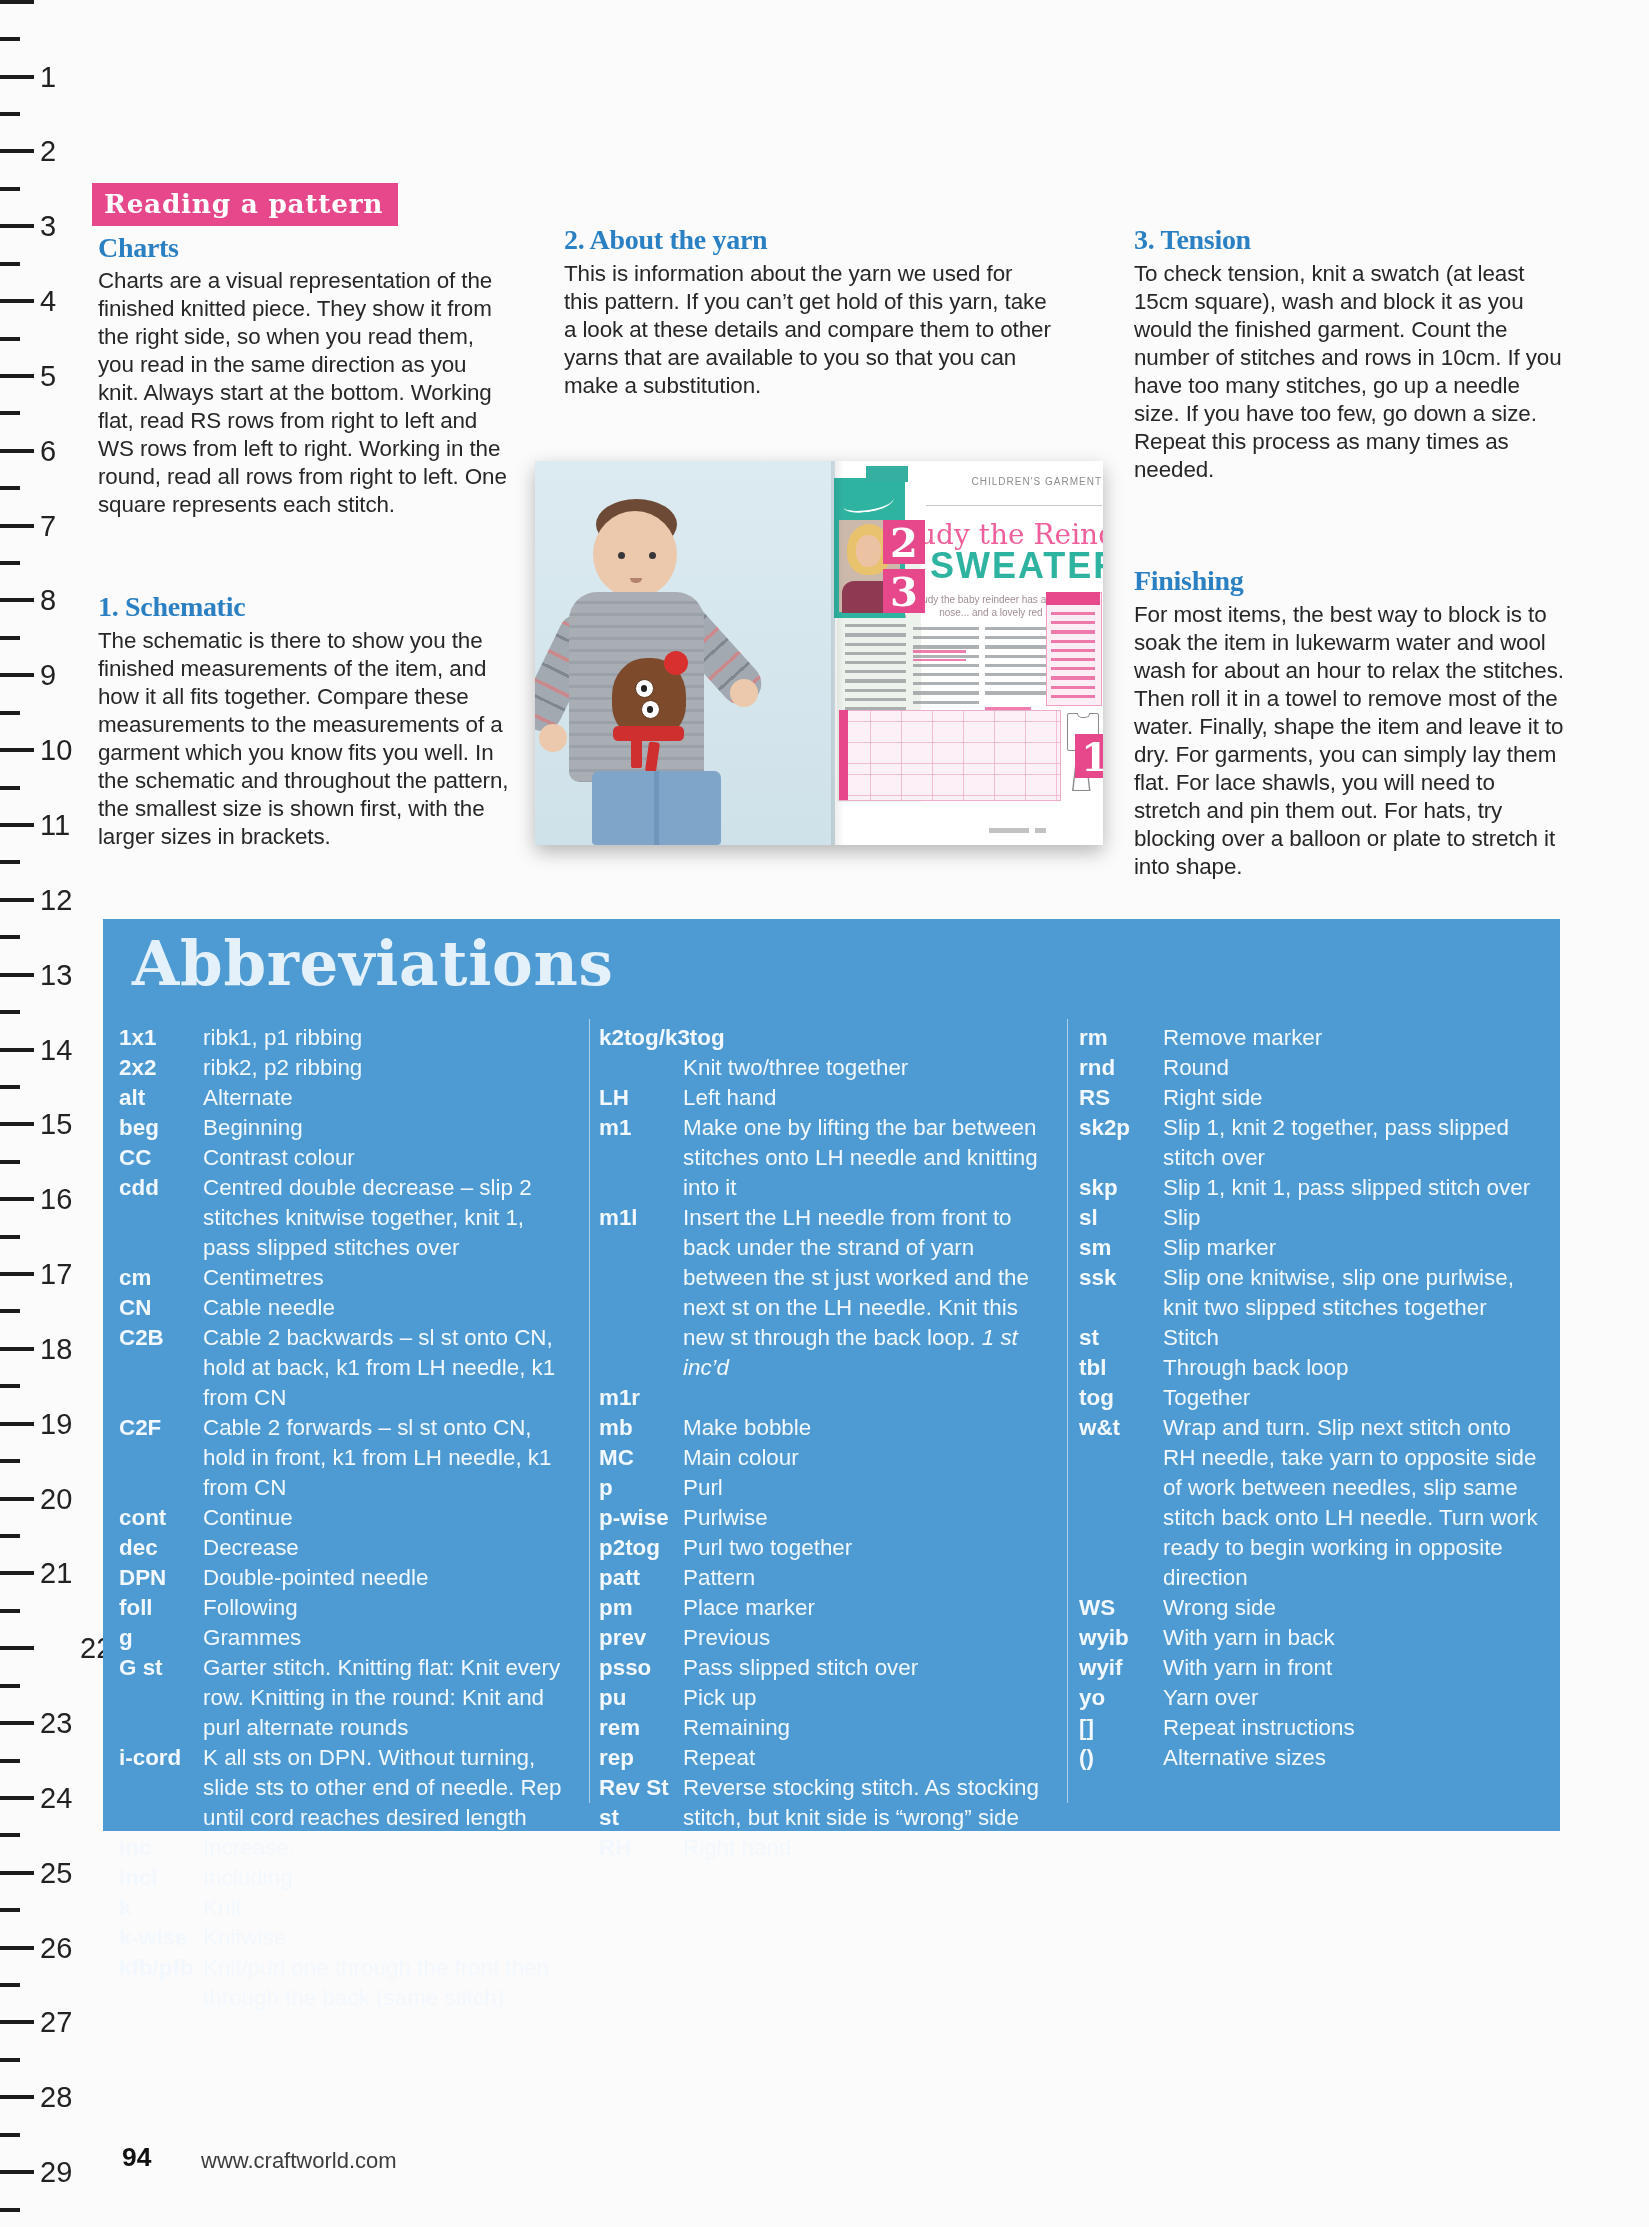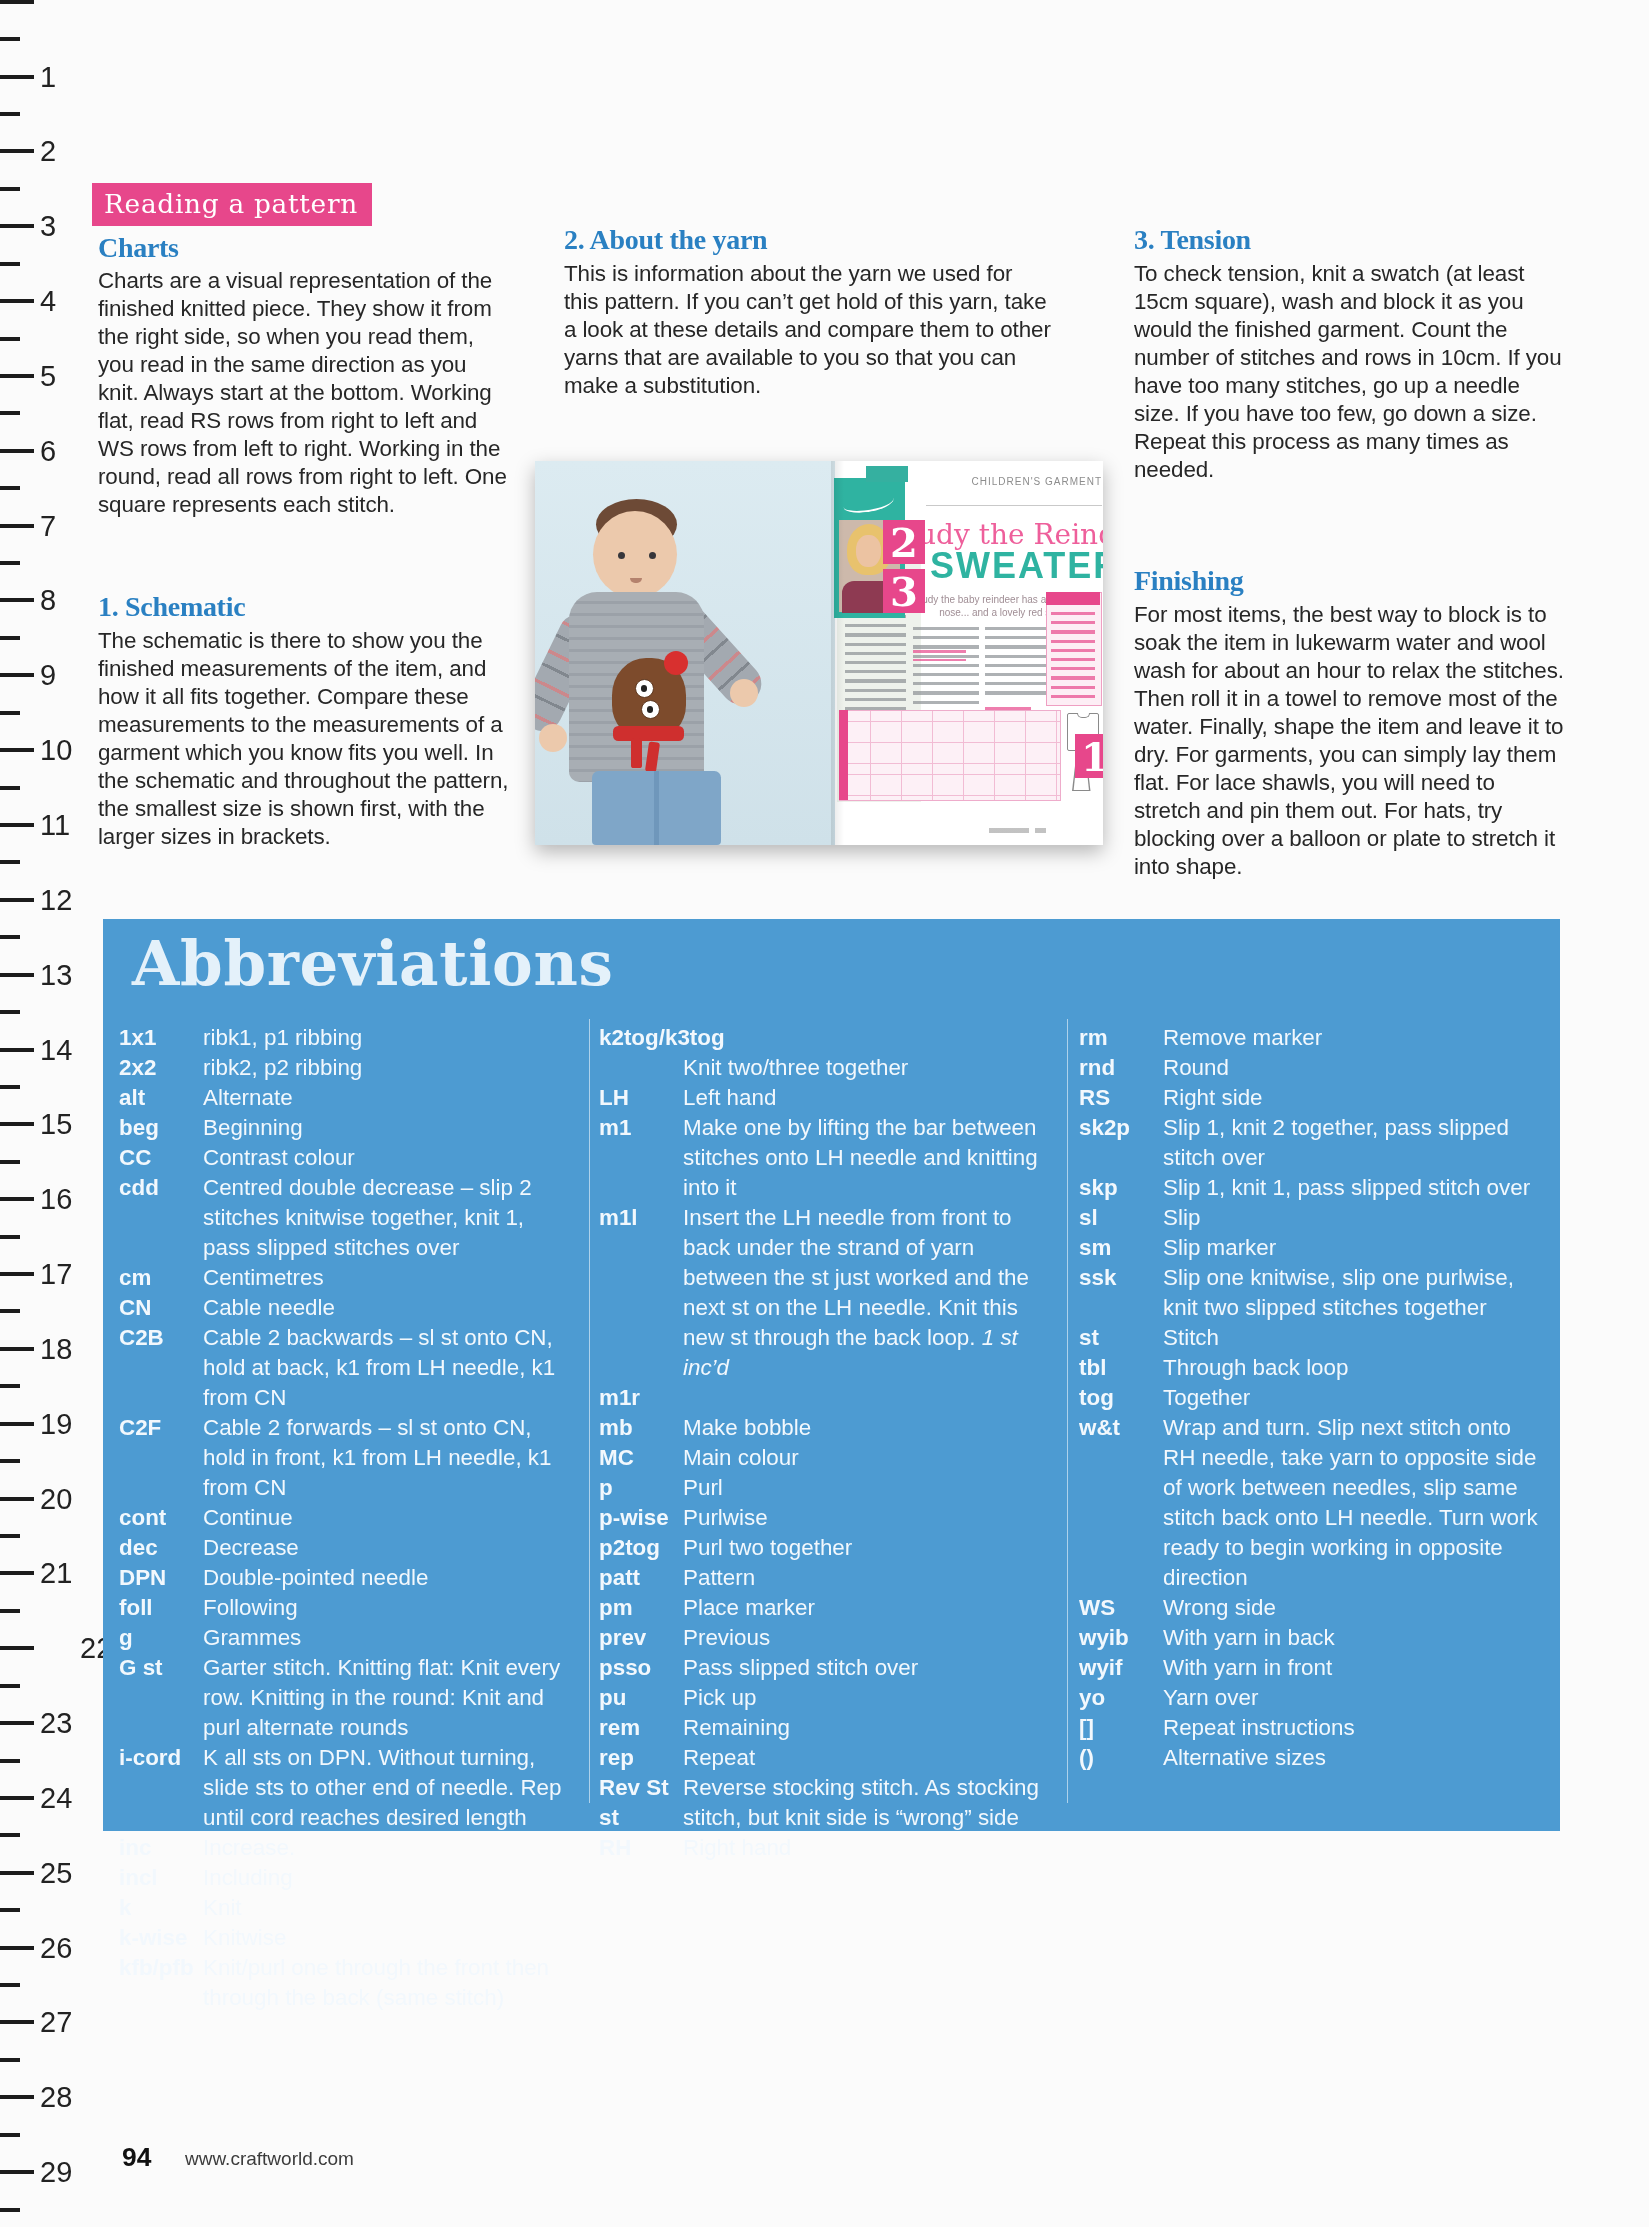--- a/index.html
+++ b/index.html
@@ -9,21 +9,21 @@
   }
   
   .ruler{position:absolute;left:0;top:0;width:89px;height:2227px;}
   .tick{position:absolute;left:0;height:4px;background:#1c1c1c;transform:translateY(-50%);}
   .tick.long{width:34px;}
   .tick.short{width:20px;}
   .tick-label{position:absolute;left:40px;transform:translateY(-50%);
     font-size:29px;color:#222;}
   
   .banner{position:absolute;left:92px;top:183px;background:#e7478b;color:#fff;
-    font-family:"DejaVu Serif", serif;font-size:26.4px;font-weight:400;
+    font-family:"DejaVu Serif", serif;font-size:26.4px;font-weight:700;
     padding:5.3px 14.5px 6.6px 12px;letter-spacing:0.7px;}
   .sec-title{position:absolute;font-family:"Liberation Serif", serif;font-weight:bold;
     font-size:28px;color:#2a80c2;letter-spacing:-0.3px;}
   .sec-body{position:absolute;font-size:22.4px;line-height:28px;color:#272727;letter-spacing:-0.1px;}
   
   .mag{position:absolute;left:535px;top:461px;width:568px;height:384px;background:#fff;
     box-shadow:0 6.6px 18.5px rgba(0,0,0,.28);overflow:hidden;}
   .mag-photo{position:absolute;left:0;top:0;width:300px;height:384px;
     background:linear-gradient(180deg,#dcebf1,#cfe1e9);}
   .fold{position:absolute;left:296px;top:0;width:13.2px;height:384px;
@@ -99,21 +99,21 @@
   .abbr-col-3{left:976px;width:462px;}
   .divider{position:absolute;top:100px;bottom:28px;width:1.3px;background:rgba(255,255,255,.55);}
   .div-1{left:486px;} .div-2{left:964px;}
   .abbr-entry{display:grid;grid-template-columns:84px 1fr;column-gap:0;}
   .abbr-term{font-weight:bold;}
   .abbr-entry.own .abbr-term{grid-column:1 / -1;}
   .abbr-entry.own .abbr-def{grid-column:2;}
   .abbr-def i{font-style:italic;}
   
   .pageno{position:absolute;left:122px;top:2142px;font-size:26.4px;font-weight:bold;color:#111;}
-  .site{position:absolute;left:185px;top:2148px;font-size:19px;color:#3c3c3c;}
+  .site{position:absolute;left:201px;top:2148px;font-size:22px;color:#3c3c3c;}
 </style>
 </head>
 <body>
 
 <div class="ruler">
     <div class="tick long" style="top: 1.7px;"></div>
     <div class="tick short" style="top: 39px;"></div>
     <div class="tick long" style="top: 77px;"></div>
     <div class="tick-label" style="top: 77px;">1</div>
     <div class="tick short" style="top: 114px;"></div>

